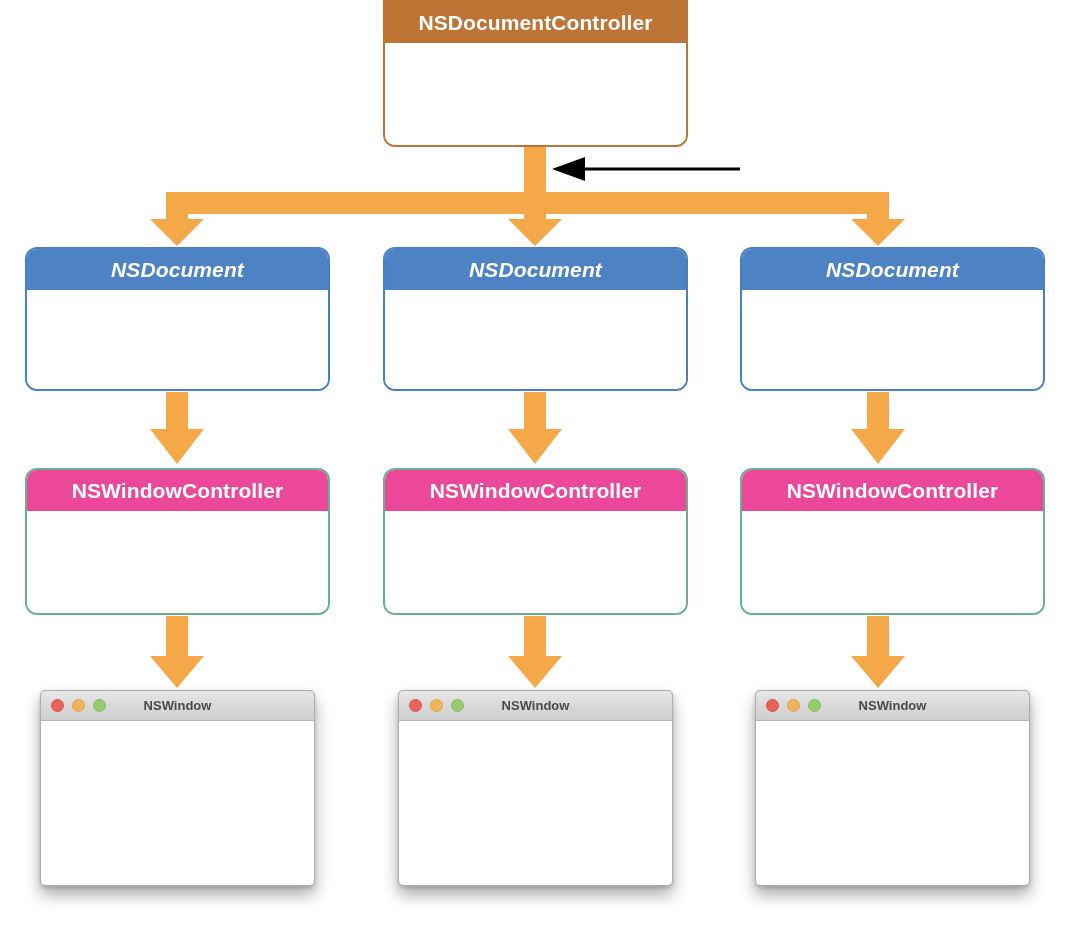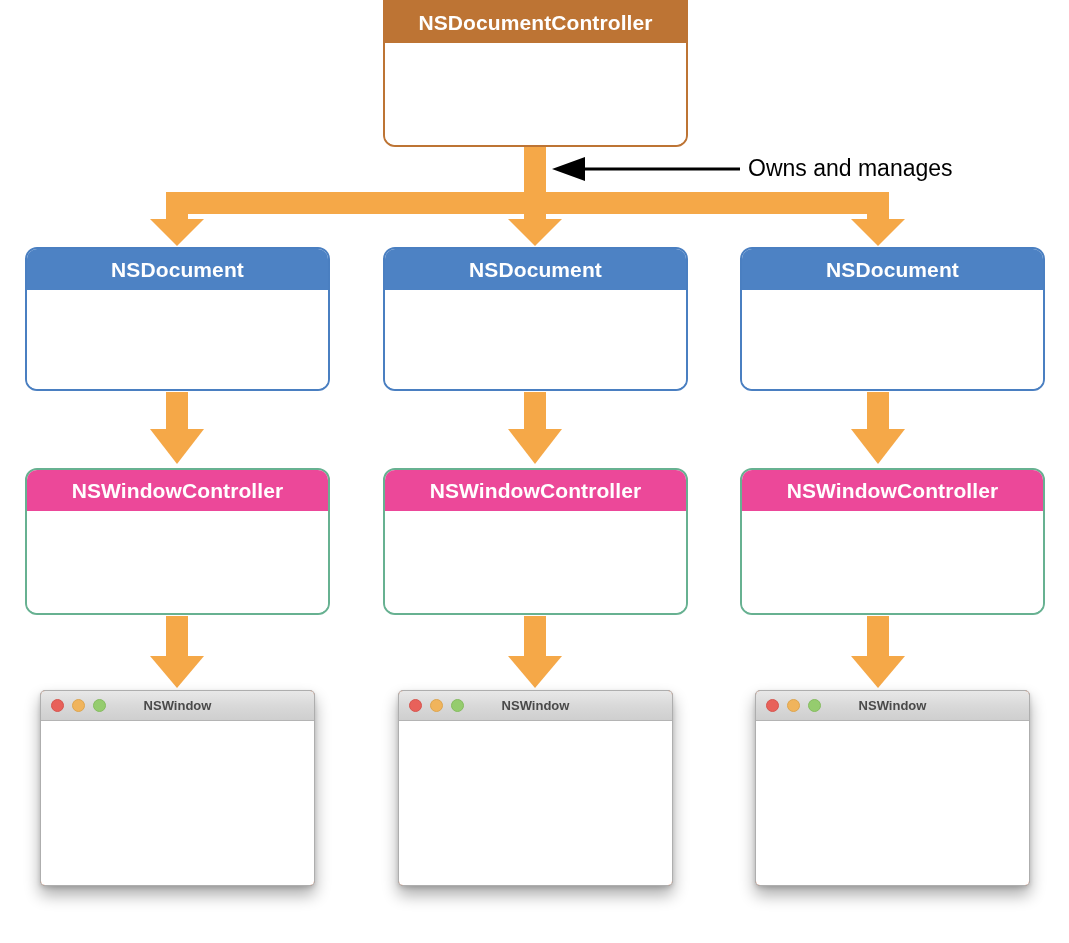--- a/index.html
+++ b/index.html
@@ -56,20 +56,21 @@
     height: calc(100% - 41px);
   }
 
   .box-controller {
     border-color: #bd7434;
   }
   .box-controller .hdr { background: #bd7434; }
 
   .box-document {
     border-color: #4a7fc1;
+    font-style: italic;
   }
   .box-document .hdr { background: #4d82c4; }
 
   .box-wincontroller {
     border-color: #67b191;
   }
   .box-wincontroller .hdr { background: #ec4899; }
 
   
   .nswindow {
@@ -186,21 +187,20 @@
       <line x1="740" y1="169" x2="578" y2="169" stroke="#000000" stroke-width="3"></line>
       <polygon points="552,169 585,157 585,181" fill="#000000"></polygon>
     </g>
   </svg>
 
   <div class="class-box box-controller" style="left:383px; top:-12px; width:305px; height:159px;">
     <div class="hdr" style="height:53px; line-height:66px;">NSDocumentController</div>
     <div class="body" style="height:calc(100% - 53px);"></div>
   </div>
 
-  <div class="annotation" style="left:748px; top:157px;">Owns and manages</div>
 
   <div class="class-box box-document" style="left:25px; top:247px; width:305px; height:144px;">
     <div class="hdr">NSDocument</div>
     <div class="body"></div>
   </div>
 
   <div class="class-box box-wincontroller" style="left:25px; top:468px; width:305px; height:147px;">
     <div class="hdr">NSWindowController</div>
     <div class="body"></div>
   </div>

